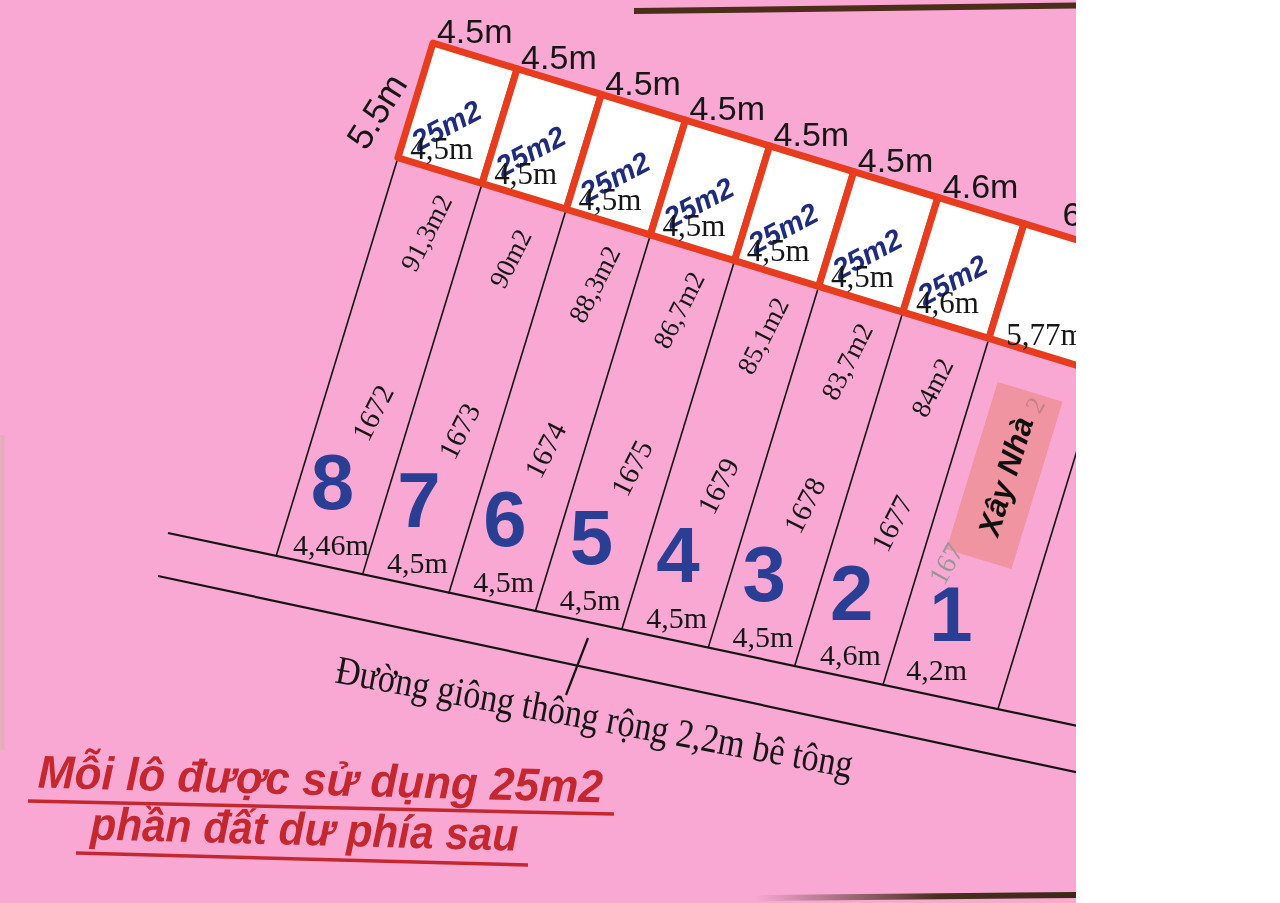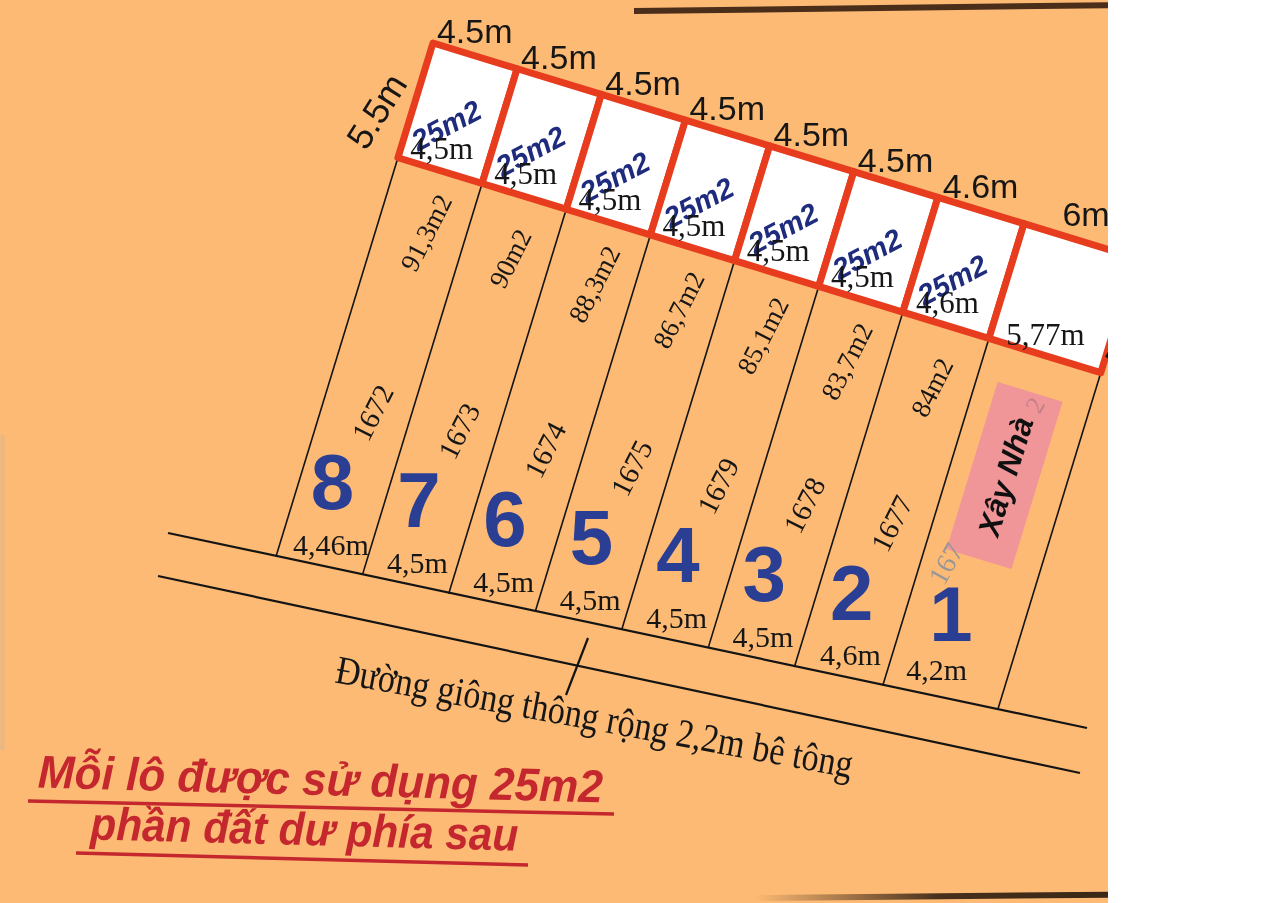--- a/index.html
+++ b/index.html
@@ -1,17 +1,17 @@
 <!DOCTYPE html>
 <html><head>
 <meta charset="utf-8">
 <style>
   html,body{margin:0;padding:0;background:#ffffff;}
-  .stage{position:relative;width:1076px;height:903px;background:#fdba74;overflow:hidden;
-         font-family:"Liberation Sans",sans-serif;padding-left:32px;}
+  .stage{position:relative;width:1076px;height:903px;background:#f9a8d4;overflow:hidden;
+         font-family:"Liberation Sans",sans-serif;}
   svg{position:absolute;left:0;top:0;}
   text{fill:#161616;}
   .t-serif{font-family:"Liberation Serif",serif;}
   .t-sans{font-family:"Liberation Sans",sans-serif;}
   .dim-top{font-size:34px;}
   .dim-in{font-size:31px;}
   .side{font-size:36px;}
   .sq25{font-size:29px;font-weight:bold;font-style:italic;fill:#1f2b7d;}
   .area{font-size:27px;}
   .pid{font-size:29px;}

